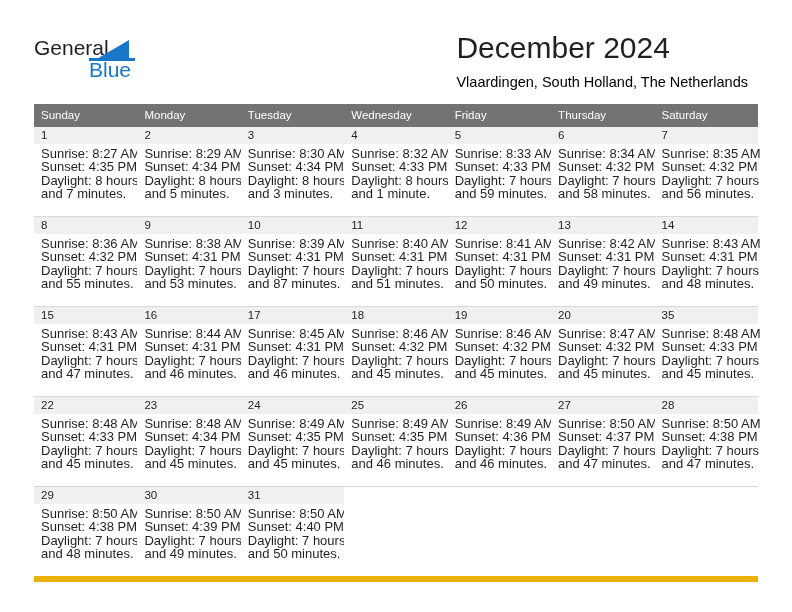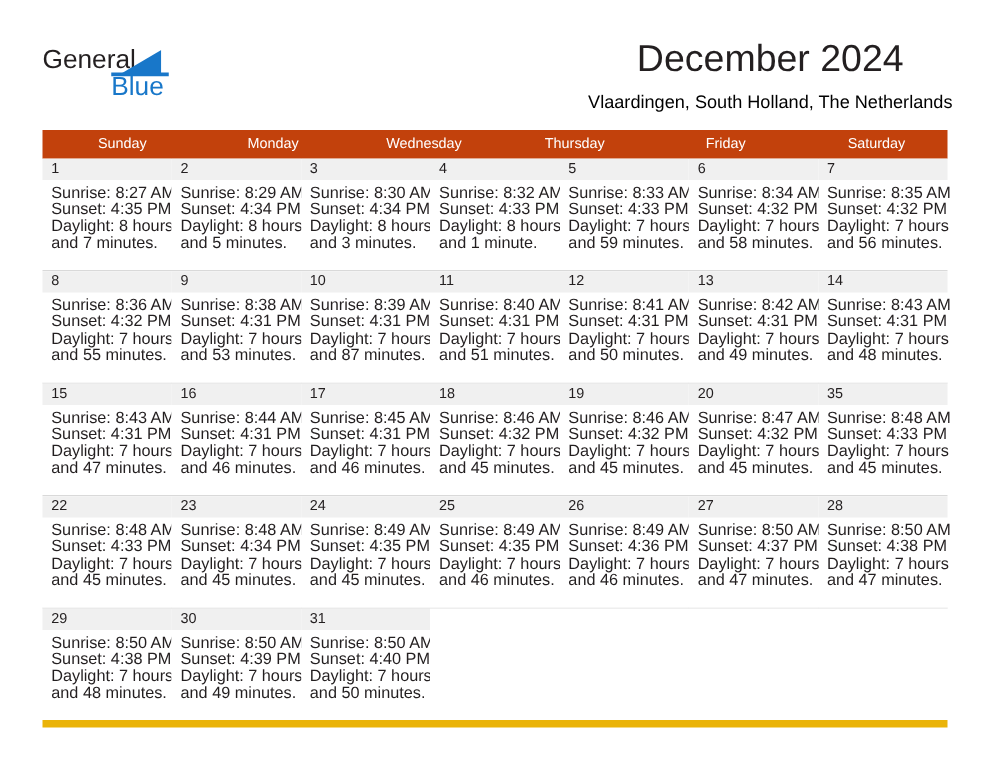--- a/index.html
+++ b/index.html
@@ -66,23 +66,23 @@
     position: absolute;
     left: 55px;
     top: 22px;
     width: 46px;
     height: 3px;
     background: #1877c9;
   }
 
   .title-block {
     position: absolute;
-    right: 30px;
+    right: 44px;
     top: 30px;
-    text-align: center;
+    text-align: left;
   }
   .cal-title {
     font-size: 30px;
     color: #231f20;
     line-height: 36px;
     white-space: nowrap;
     font-weight: normal;
     margin: 0;
   }
   .cal-subtitle {
@@ -97,22 +97,21 @@
   
   .calendar {
     position: absolute;
     left: 34px;
     top: 104px;
     width: 724px;
   }
   .weekday-row {
     display: flex;
     width: 100%;
-    background: #c2410c;
-    text-align: center;
+    background: #737373;
   }
   .weekday {
     flex: 1 1 0;
     box-sizing: border-box;
     padding: 4px 0 4px 7px;
     font-size: 11.5px;
     color: #ffffff;
     line-height: 15px;
     white-space: nowrap;
   }
@@ -178,23 +177,24 @@
       <div class="cal-subtitle">Vlaardingen, South Holland, The Netherlands</div>
     </div>
 
   </div>
 
   <div class="calendar">
 
     <div class="weekday-row">
       <div class="weekday">Sunday</div>
       <div class="weekday">Monday</div>
+      <div class="weekday">Tuesday</div>
       <div class="weekday">Wednesday</div>
+      <div class="weekday">Friday</div>
       <div class="weekday">Thursday</div>
-      <div class="weekday">Friday</div>
       <div class="weekday">Saturday</div>
     </div>
 
     <div class="week">
       <div class="daycell">
         <div class="daynum-band">1</div>
         <div class="info">
           <div class="info-line">Sunrise: 8:27 AM</div>
           <div class="info-line">Sunset: 4:35 PM</div>
           <div class="info-line">Daylight: 8 hours</div>

